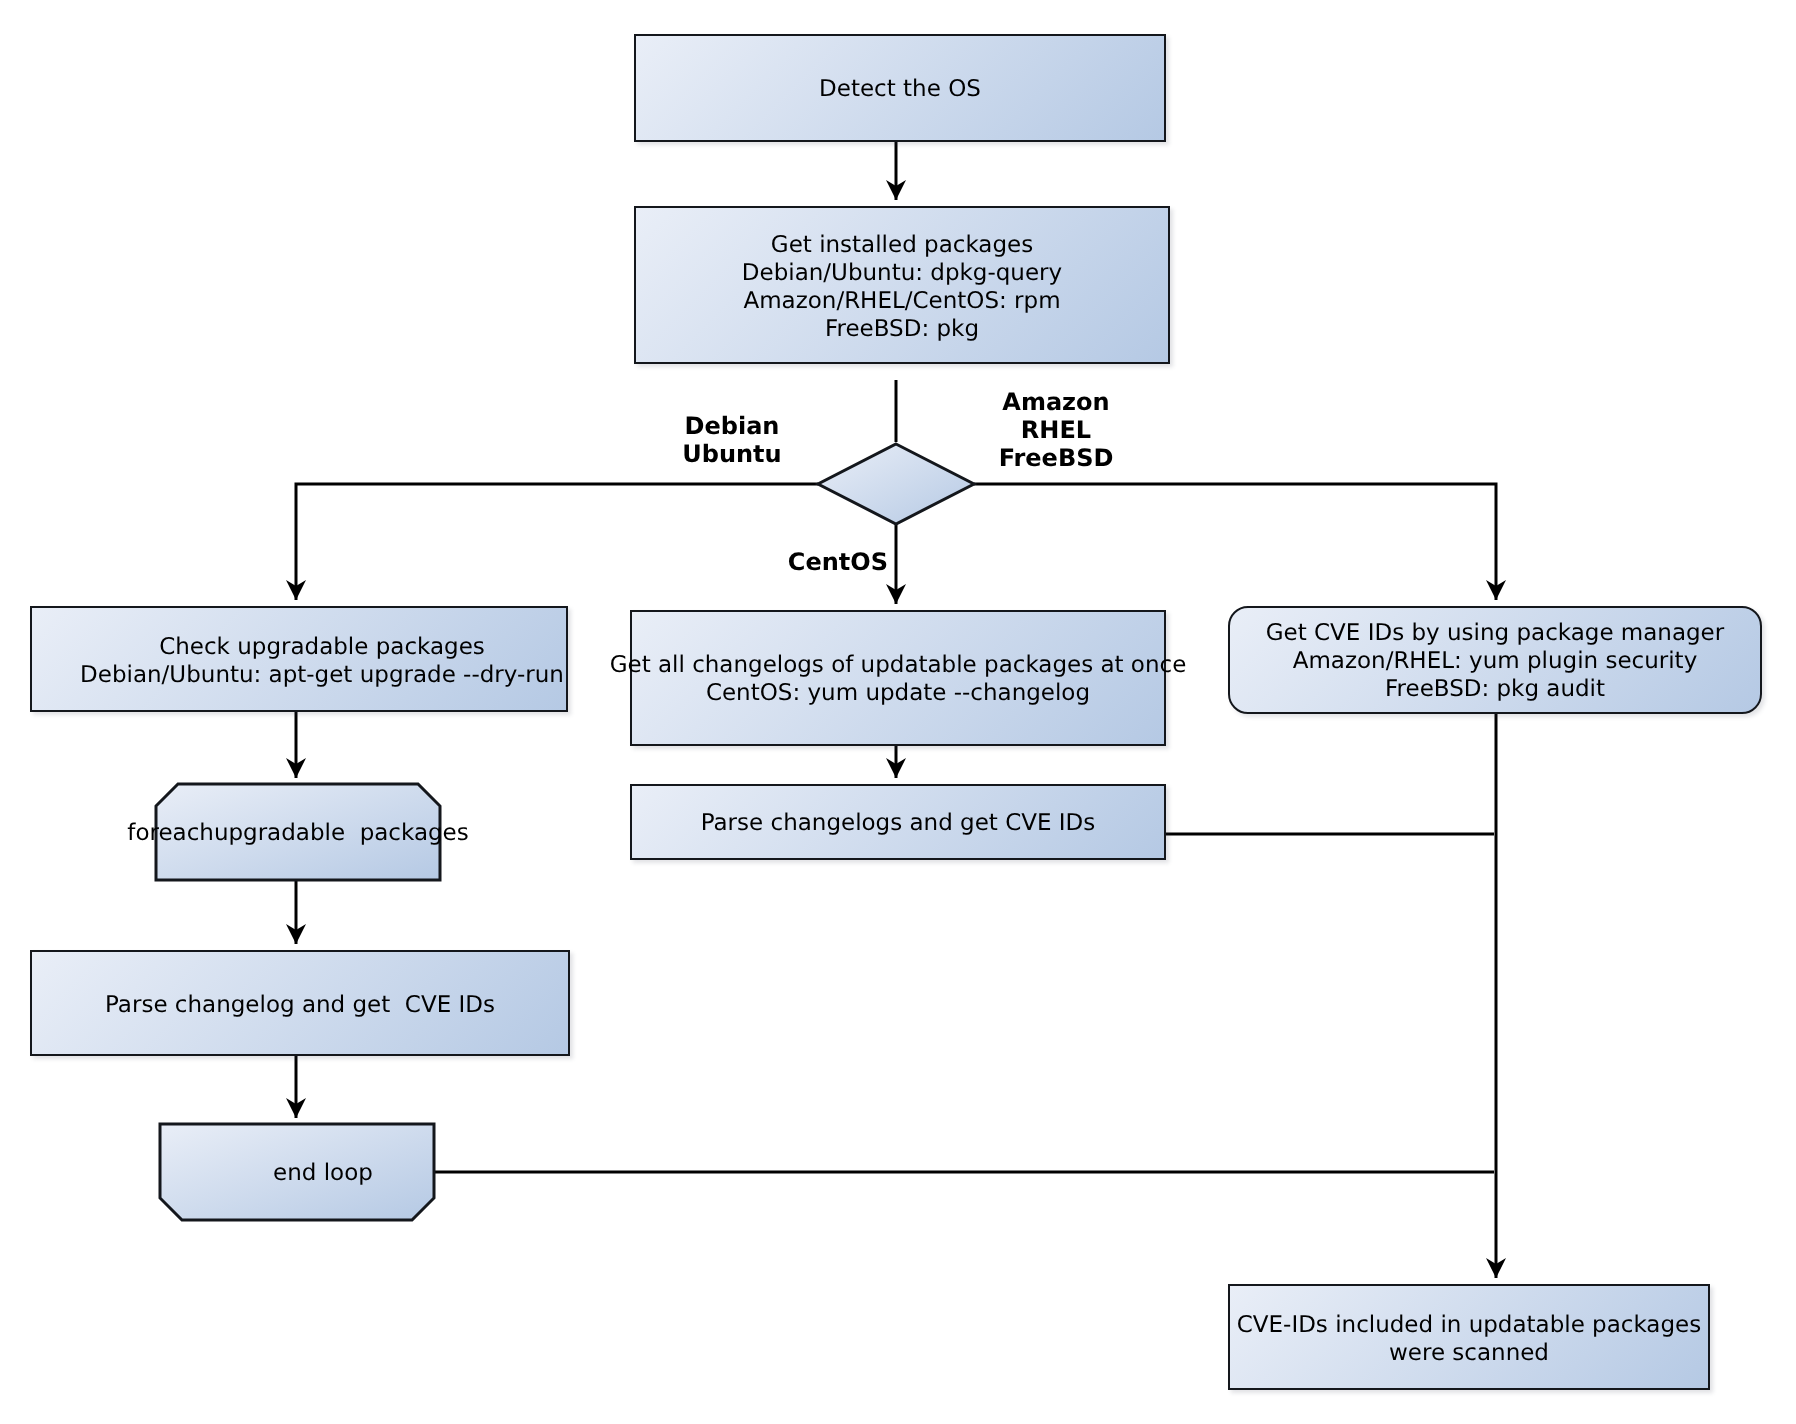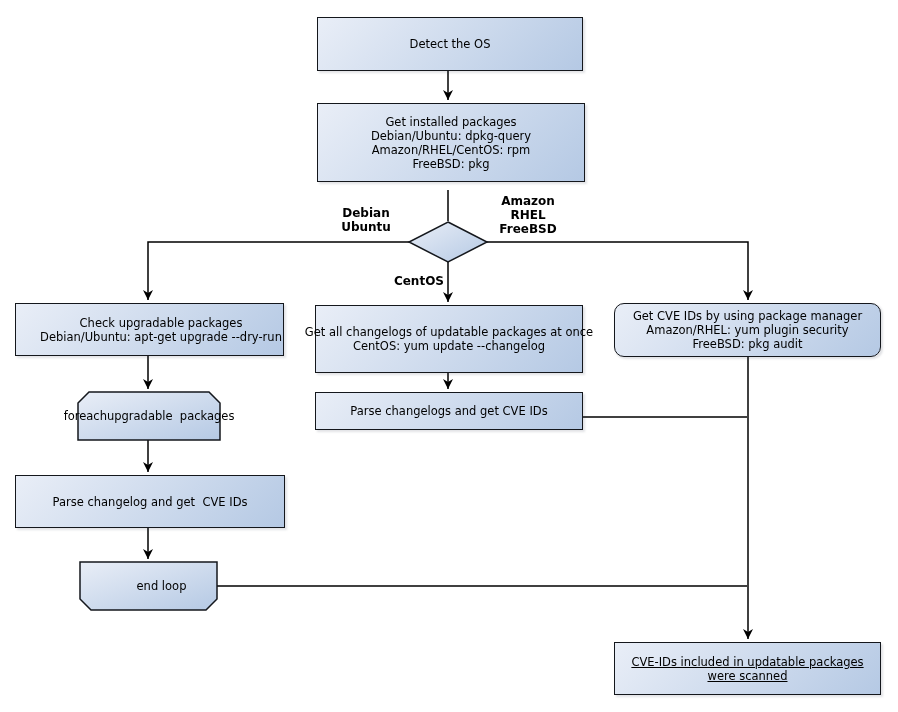--- a/index.html
+++ b/index.html
@@ -101,21 +101,21 @@
   <div class="node" style="left:315px;top:392px;width:268px;height:38px;">
     <div class="nline">Parse changelogs and get CVE IDs</div>
   </div>
 
   <div class="node" style="left:614px;top:303px;width:267px;height:54px;border-radius:10px;">
     <div class="nline">Get CVE IDs by using package manager</div>
     <div class="nline">Amazon/RHEL: yum plugin security</div>
     <div class="nline">FreeBSD: pkg audit</div>
   </div>
 
-  <div class="node" style="left:614px;top:642px;width:267px;height:53px;text-decoration:underline;">
+  <div class="node" style="left:614px;top:642px;width:241px;height:53px;">
     <div class="nline">CVE-IDs included in updatable packages</div>
     <div class="nline">were scanned</div>
   </div>
 
   <div class="edge-label" style="left:334px;top:206px;width:64px;text-align:center;">
     <div class="nline">Debian</div>
     <div class="nline">Ubuntu</div>
   </div>
 
   <div class="edge-label" style="left:496px;top:194px;width:64px;text-align:center;">

